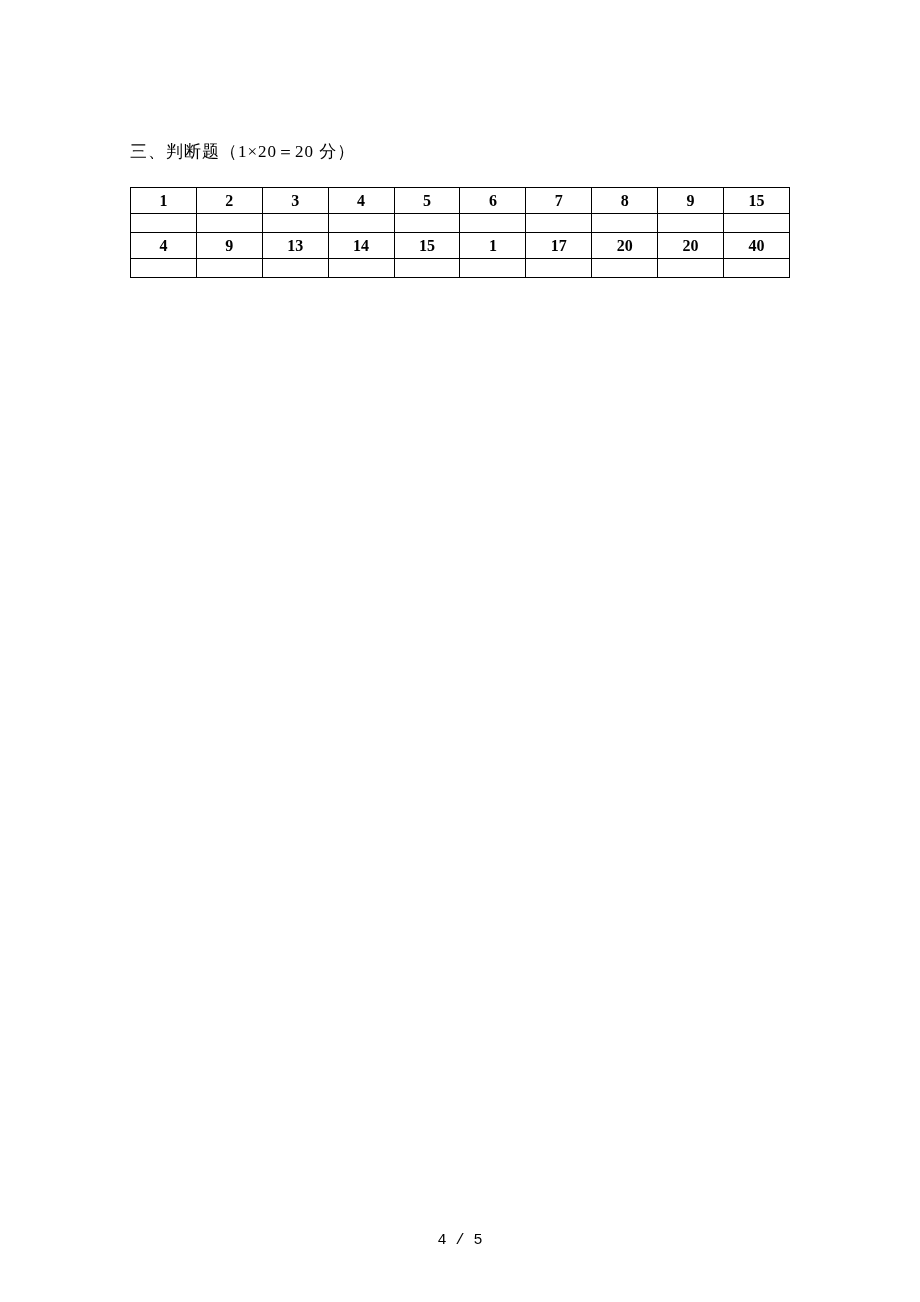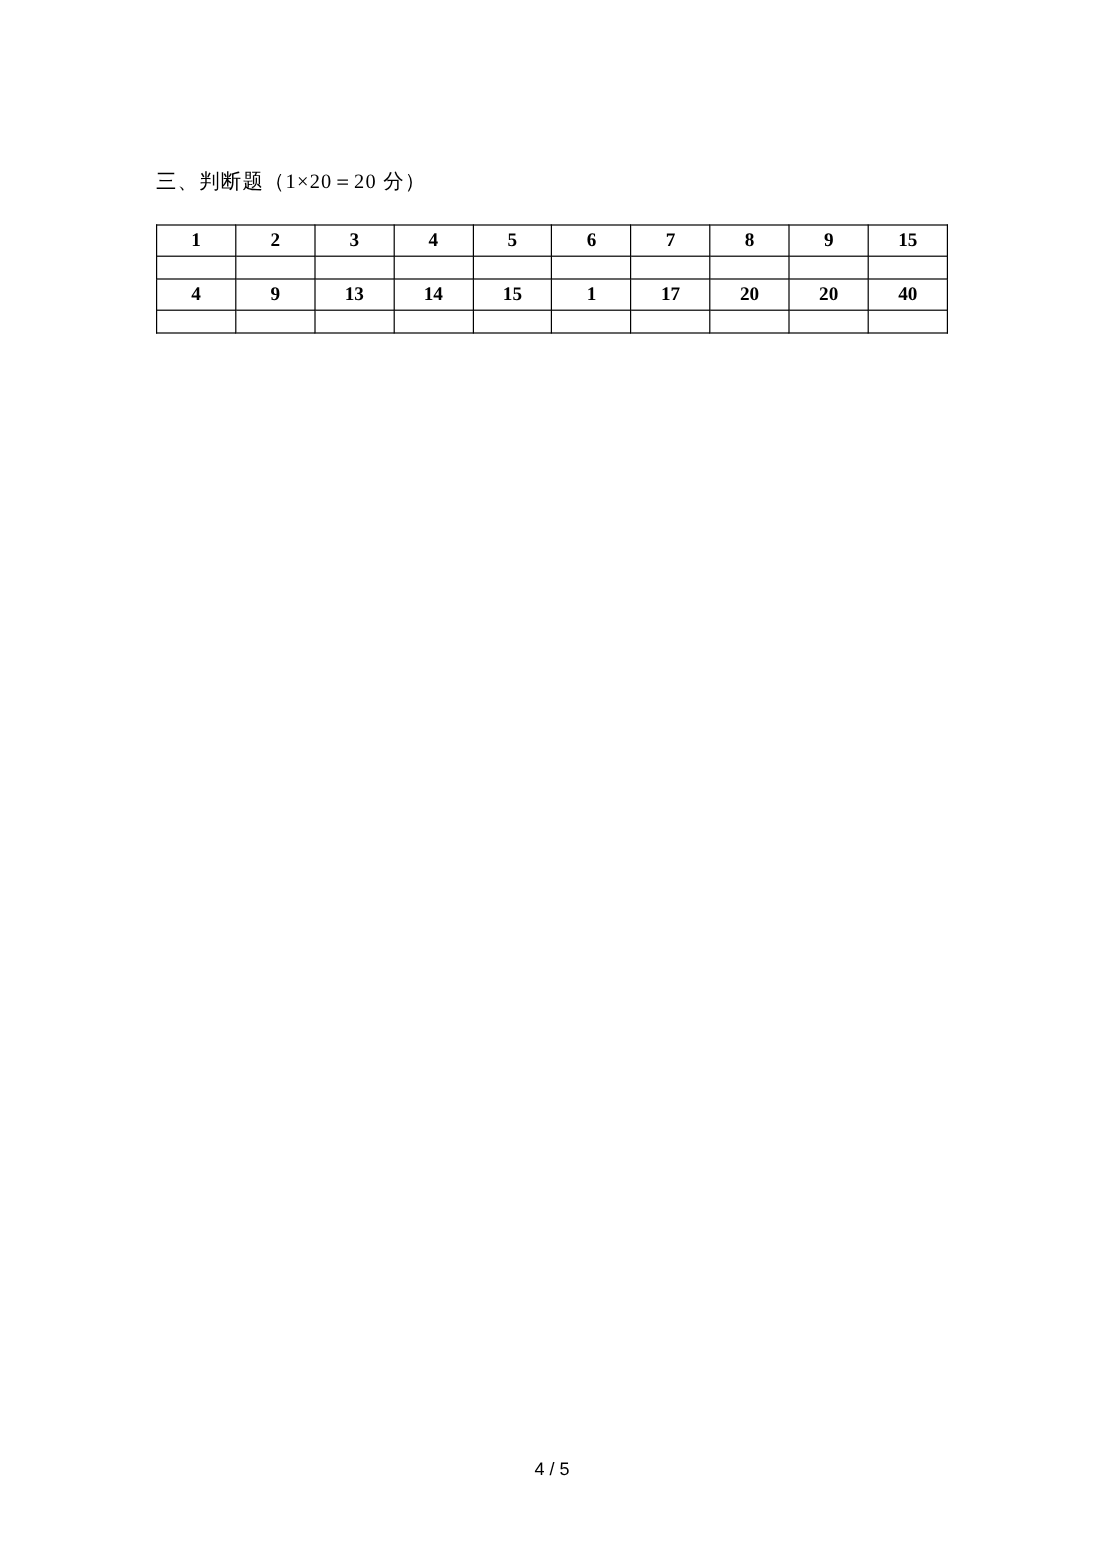--- a/index.html
+++ b/index.html
@@ -31,26 +31,26 @@
     text-align: center;
     vertical-align: middle;
     font-family: "Times New Roman", serif;
     font-weight: bold;
     font-size: 16px;
   }
   tr.header-row td { height: 26px; }
   tr.answer-row td { height: 19px; }
   .page-number {
     position: absolute;
-    bottom: 69px;
+    bottom: 53px;
     left: 0;
     width: 100%;
     text-align: center;
     font-size: 15px;
-    font-family: Liberation Sans, sans-serif;
+    font-family: Liberation Mono, monospace;
   }
 </style>
 </head>
 <body>
 
 <div class="page">
   <div class="section-title">三、判断题（1×20＝20 分）</div>
 
   <table class="answer-grid">
     <tbody>

